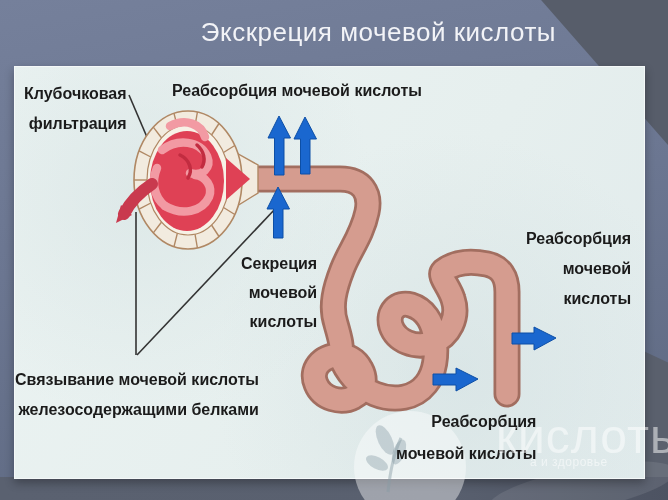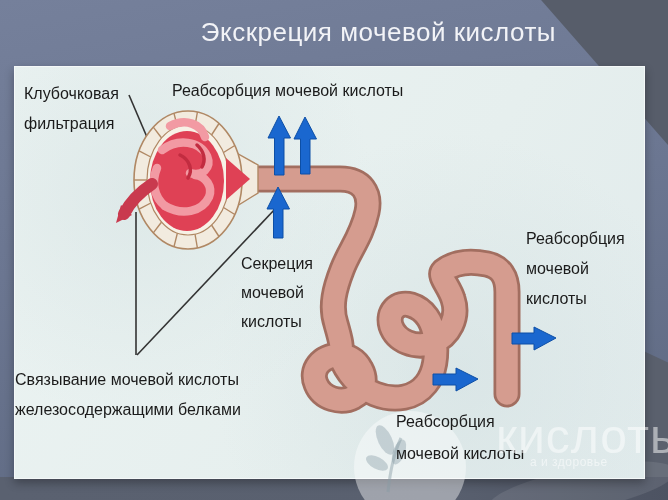--- a/index.html
+++ b/index.html
@@ -41,22 +41,22 @@
     background:
       radial-gradient(circle at 20% 30%, rgba(210,224,224,0.5), rgba(210,224,224,0) 40%),
       radial-gradient(circle at 70% 75%, rgba(205,220,222,0.45), rgba(205,220,222,0) 45%),
       linear-gradient(120deg,#ebf3f2 0%, #e6efee 60%, #e1ebec 100%);
     border:1px solid #f4f8f8;
     box-shadow:0 4px 9px rgba(0,0,0,0.3);
   }
   svg.art{position:absolute;left:0;top:0;}
   
   .lbl{
-    position:absolute;color:#1b1b1b;font-weight:400;font-size:16px;
-    line-height:30px;white-space:pre-line;
+    position:absolute;color:#1b1b1b;font-weight:700;font-size:16px;
+    line-height:30px;white-space:pre-line;text-align:right;
   }
   .lbl-glom{left:24px;top:79px;}
   .lbl-reab-top{left:172px;top:76px;}
   .lbl-secretion{left:241px;top:249px;line-height:29px;}
   .lbl-binding{left:15px;top:365px;}
   .lbl-reab-bottom{left:396px;top:406px;line-height:32px;}
   .lbl-reab-right{left:526px;top:224px;}
   
   .wm-brand{
     position:absolute;left:496px;top:409px;

